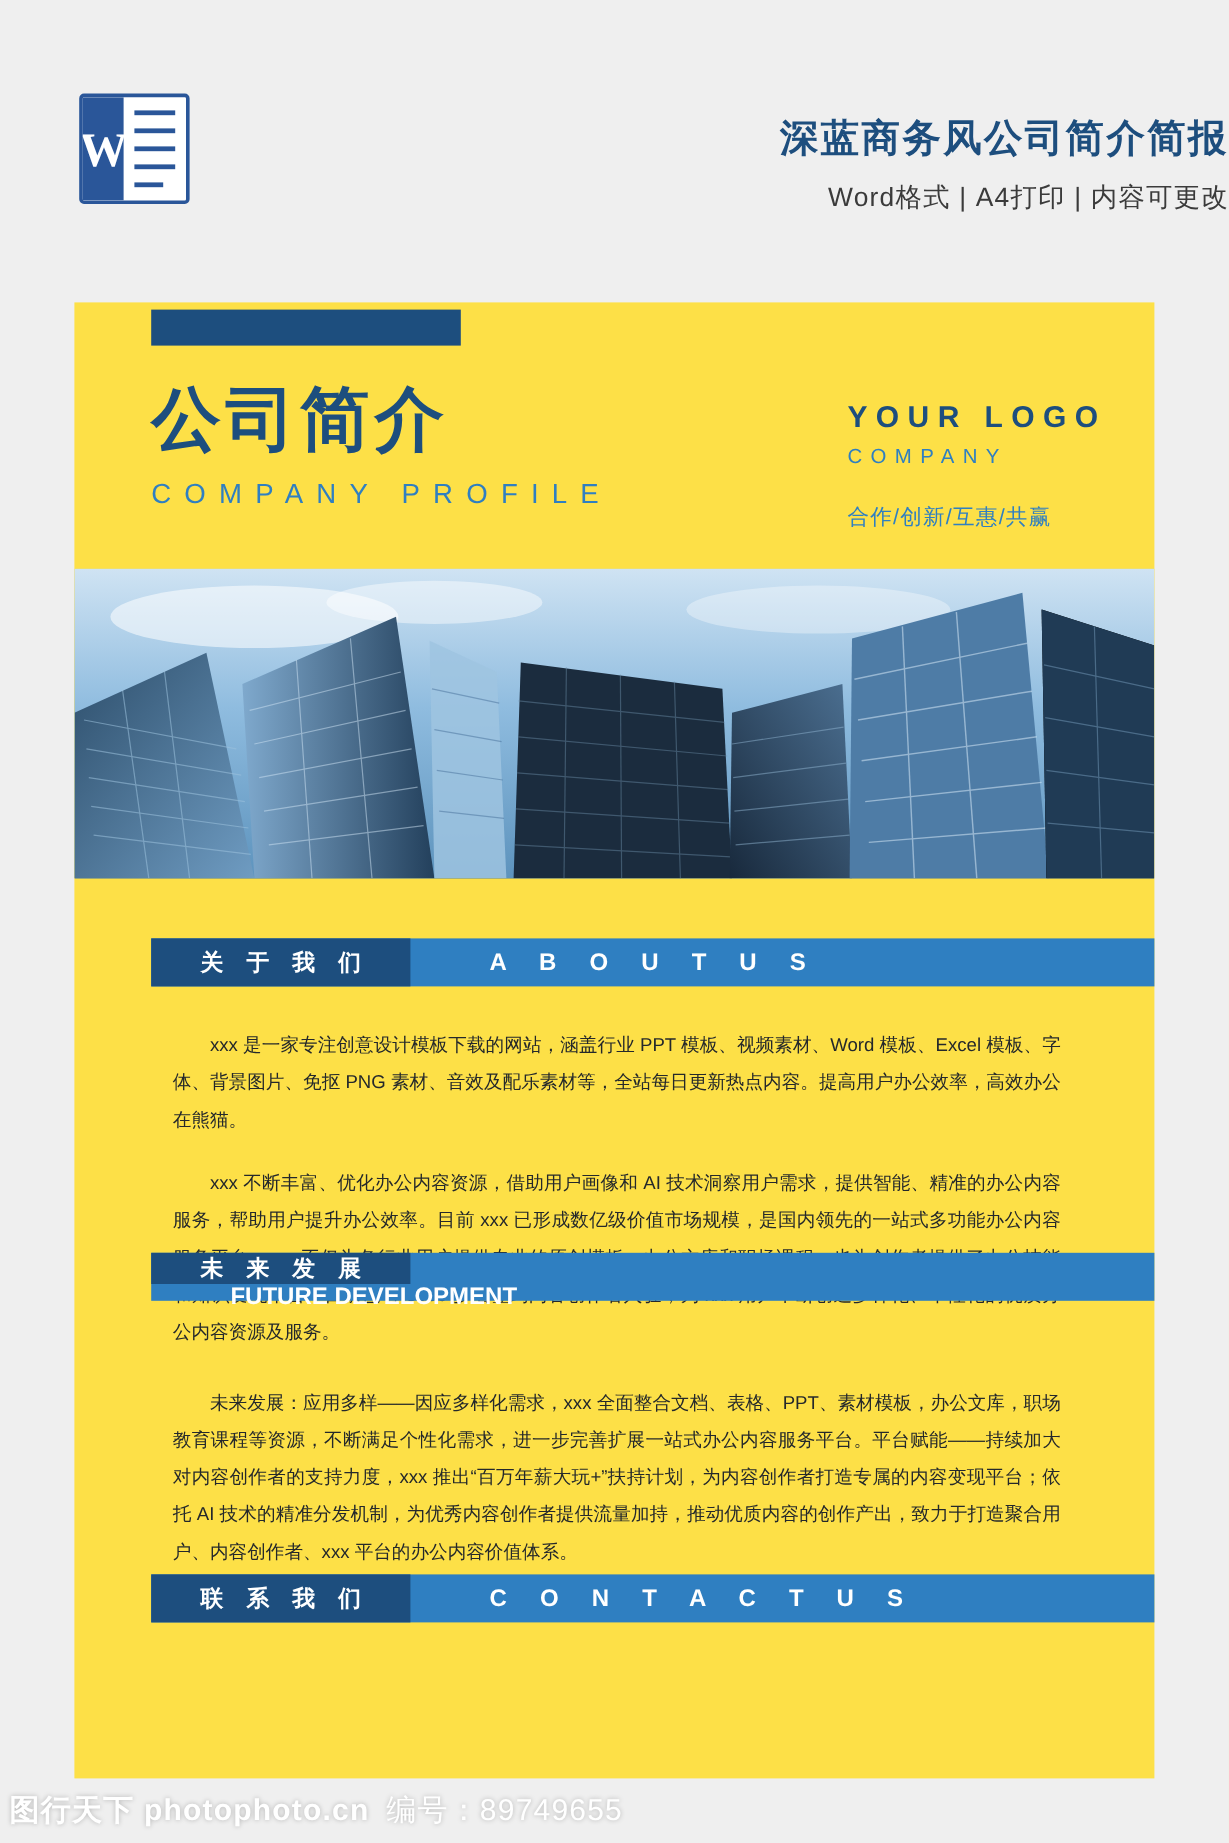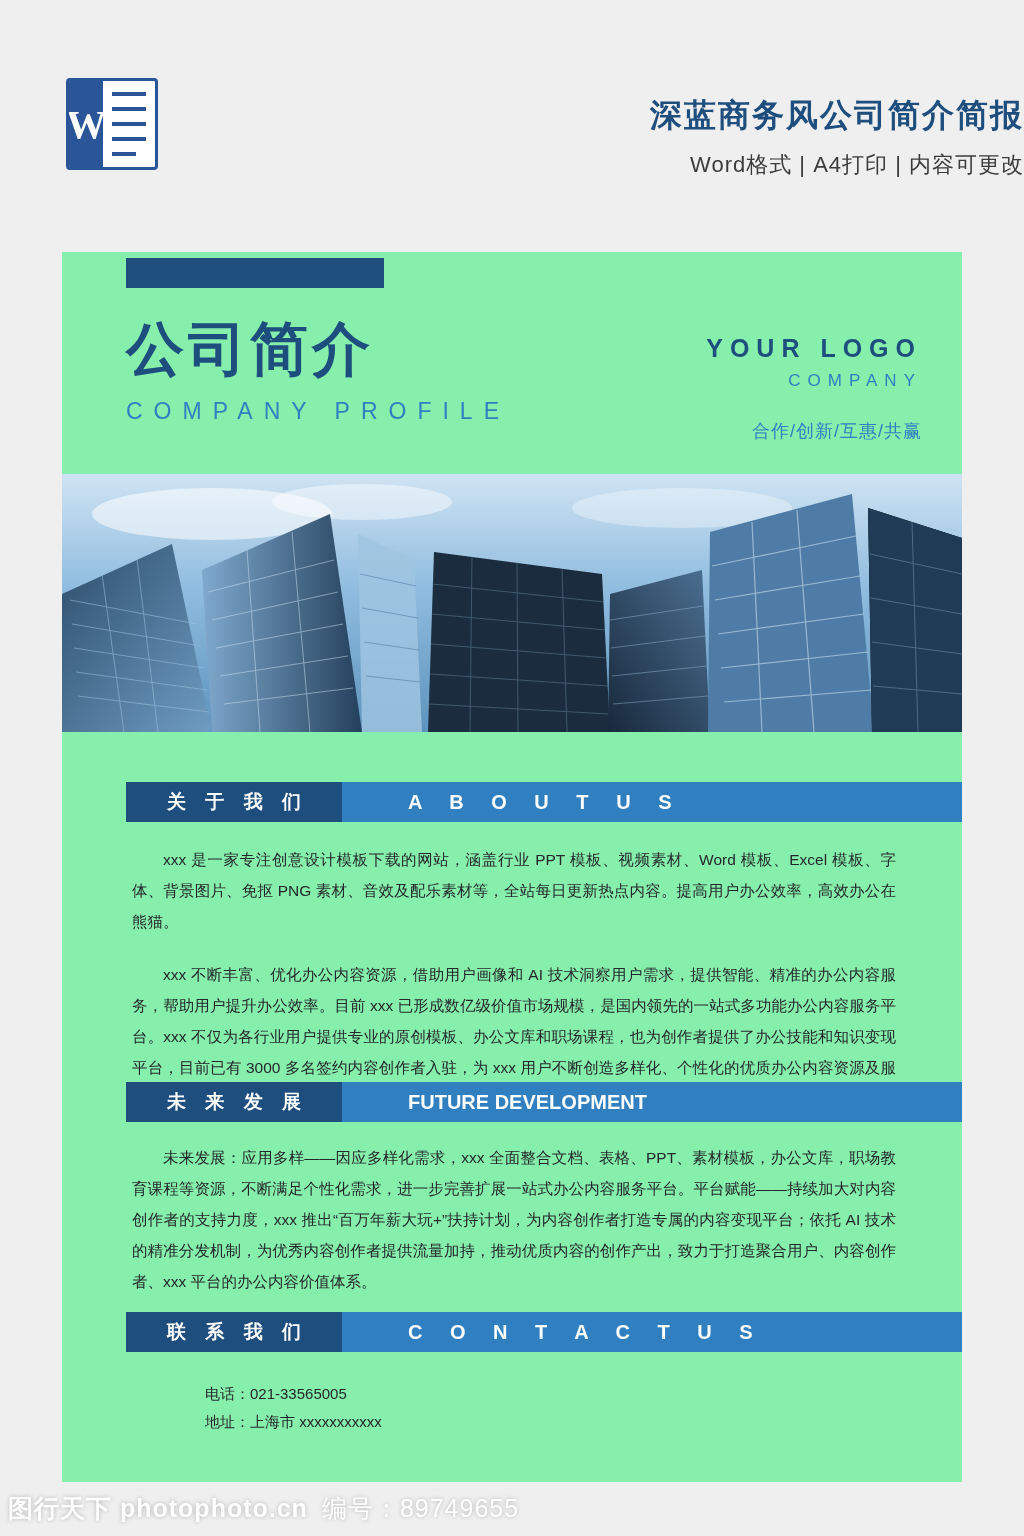--- a/index.html
+++ b/index.html
@@ -85,21 +85,21 @@
     padding-left: 31px;
   }
 
   
   .doc {
     position: absolute;
     left: 62px;
     top: 252px;
     width: 900px;
     height: 1230px;
-    background: #86efac;
+    background: #fde047;
     overflow: hidden;
   }
 
   .top-bar {
     position: absolute;
     left: 64px;
     top: 6px;
     width: 258px;
     height: 30px;
     background: #1d4e7e;
@@ -122,21 +122,20 @@
     margin-top: 14px;
     font-size: 23px;
     color: #2f7fc1;
     letter-spacing: 11px;
   }
 
   .logo-zone {
     position: absolute;
     right: 40px;
     top: 82px;
-    text-align: right;
   }
   .logo-main {
     font-size: 25px;
     font-weight: bold;
     color: #1d4e7e;
     letter-spacing: 7px;
   }
   .logo-sub {
     margin-top: 8px;
     font-size: 17px;
@@ -197,21 +196,21 @@
 
   .body-text {
     position: absolute;
     left: 70px;
     width: 764px;
     font-size: 15.5px;
     line-height: 31px;
     color: #24282b;
     text-align: justify;
   }
-  .body-text p { margin: 0; }
+  .body-text p { margin: 12px; }
   .body-text p + p { margin-top: 22px; }
   .body-text p.indent { text-indent: 2em; }
 
   .contact-lines {
     position: absolute;
     left: 143px;
     font-size: 15px;
     line-height: 28px;
     color: #24282b;
   }
@@ -379,34 +378,30 @@
 
   <div class="section-head" style="top:530px;">
     <div class="cn">关 于 我 们</div>
     <div class="en wide">A B O U T    U S</div>
   </div>
   <div class="body-text" style="top:592px;">
     <p class="indent">xxx 是一家专注创意设计模板下载的网站，涵盖行业 PPT 模板、视频素材、Word 模板、Excel 模板、字体、背景图片、免抠 PNG 素材、音效及配乐素材等，全站每日更新热点内容。提高用户办公效率，高效办公在熊猫。</p>
     <p class="indent">xxx 不断丰富、优化办公内容资源，借助用户画像和 AI 技术洞察用户需求，提供智能、精准的办公内容服务，帮助用户提升办公效率。目前 xxx 已形成数亿级价值市场规模，是国内领先的一站式多功能办公内容服务平台。xxx 不仅为各行业用户提供专业的原创模板、办公文库和职场课程，也为创作者提供了办公技能和知识变现平台，目前已有 3000 多名签约内容创作者入驻，为 xxx 用户不断创造多样化、个性化的优质办公内容资源及服务。</p>
   </div>
 
-  <div class="section-head" style="top:830px;">
+  <div class="section-head" style="top:792px;flex-direction:column;">
     <div class="cn">未 来 发 展</div>
     <div class="en">FUTURE DEVELOPMENT</div>
   </div>
   <div class="body-text" style="top:890px;">
     <p class="indent">未来发展：应用多样——因应多样化需求，xxx 全面整合文档、表格、PPT、素材模板，办公文库，职场教育课程等资源，不断满足个性化需求，进一步完善扩展一站式办公内容服务平台。平台赋能——持续加大对内容创作者的支持力度，xxx 推出“百万年薪大玩+”扶持计划，为内容创作者打造专属的内容变现平台；依托 AI 技术的精准分发机制，为优秀内容创作者提供流量加持，推动优质内容的创作产出，致力于打造聚合用户、内容创作者、xxx 平台的办公内容价值体系。</p>
   </div>
 
   <div class="section-head" style="top:1060px;">
     <div class="cn">联 系 我 们</div>
     <div class="en wide">C O N T A C T    U S</div>
-  </div>
-  <div class="contact-lines" style="top:1128px;">
-    <div>电话：021-33565005</div>
-    <div>地址：上海市 xxxxxxxxxxx</div>
   </div>
 </div>
 
 <div class="footer-mark">
   <span class="cn-mark">图行天下 photophoto.cn</span>
   <span class="num">编号：89749655</span>
 </div>
 
 </body></html>

